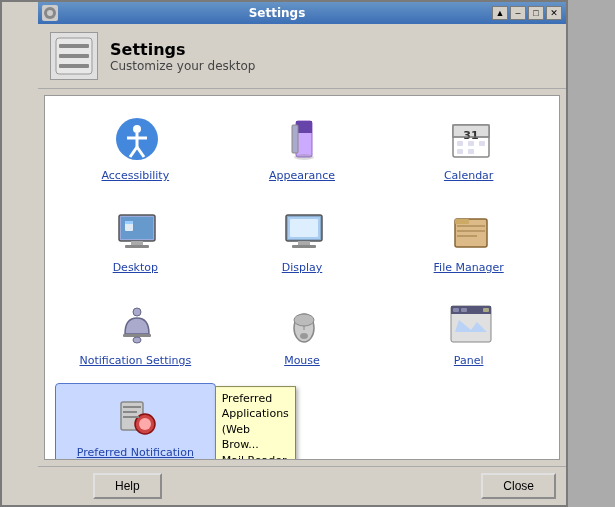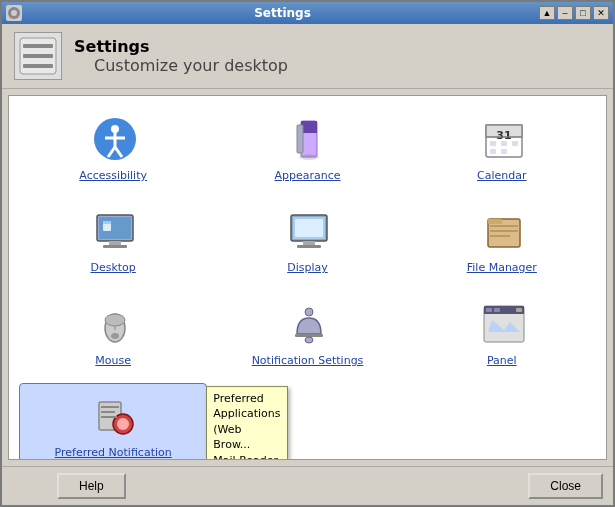--- a/index.html
+++ b/index.html
@@ -5,26 +5,27 @@
     * { box-sizing: border-box; margin: 0; padding: 0; }
     body {
       font-family: "DejaVu Sans", sans-serif;
       font-size: 13px;
       background: #ababab;
       width: 615px;
       height: 507px;
       overflow: hidden;
     }
     .window {
-      width: 615px;
+      width: 568px;
       height: 507px;
       background: #d4d0c8;
       border: 2px solid #7a7a7a;
       display: flex;
       flex-direction: column;
+      padding-left: 36px;
     }
     .titlebar {
       background: linear-gradient(to bottom, #6694c7 0%, #3b6eb5 100%);
       color: white;
       font-size: 13px;
       font-weight: bold;
       text-align: center;
       padding: 3px 0;
       display: flex;
       align-items: center;
@@ -89,23 +90,22 @@
       align-items: center;
       justify-content: center;
       font-size: 24px;
     }
     .header-text h1 {
       font-size: 16px;
       font-weight: bold;
       color: #000;
     }
     .header-text p {
-      font-size: 16px;
+      font-size: 12px;
       color: #444;
-      margin-left: 20px;
     }
     .content-area {
       flex: 1;
       background: white;
       margin: 6px;
       border: 1px solid #999;
       overflow-y: auto;
       padding: 10px;
     }
     .grid {
@@ -301,39 +301,39 @@
             <rect x="8" y="26" width="20" height="2" fill="#886633" opacity="0.4"></rect>
           </svg>
         </div>
         <span class="item-label">File Manager</span>
       </div>
 
 
       <div class="grid-item">
         <div class="item-icon">
           <svg width="44" height="44" viewBox="0 0 44 44">
+            <ellipse cx="22" cy="10" rx="4" ry="4" fill="#aaaacc" stroke="#666688" stroke-width="1"></ellipse>
+            <path d="M10 32 Q10 16 22 16 Q34 16 34 32 Z" fill="#aaaacc" stroke="#666688" stroke-width="1.5"></path>
+            <rect x="8" y="32" width="28" height="3" rx="1" fill="#888"></rect>
+            <ellipse cx="22" cy="38" rx="4" ry="3" fill="#aaaacc" stroke="#666688" stroke-width="1"></ellipse>
+          </svg>
+        </div>
+        <span class="item-label">Notification Settings</span>
+      </div>
+
+      <div class="grid-item">
+        <div class="item-icon">
+          <svg width="44" height="44" viewBox="0 0 44 44">
             <ellipse cx="22" cy="26" rx="10" ry="14" fill="#cccccc" stroke="#888" stroke-width="1.5"></ellipse>
             <line x1="22" y1="12" x2="22" y2="28" stroke="#888" stroke-width="1"></line>
             <ellipse cx="22" cy="18" rx="10" ry="6" fill="#bbbbbb" stroke="#888" stroke-width="1"></ellipse>
             <ellipse cx="22" cy="34" rx="4" ry="3" fill="#999"></ellipse>
           </svg>
         </div>
         <span class="item-label">Mouse</span>
-      </div>
-
-      <div class="grid-item">
-        <div class="item-icon">
-          <svg width="44" height="44" viewBox="0 0 44 44">
-            <ellipse cx="22" cy="10" rx="4" ry="4" fill="#aaaacc" stroke="#666688" stroke-width="1"></ellipse>
-            <path d="M10 32 Q10 16 22 16 Q34 16 34 32 Z" fill="#aaaacc" stroke="#666688" stroke-width="1.5"></path>
-            <rect x="8" y="32" width="28" height="3" rx="1" fill="#888"></rect>
-            <ellipse cx="22" cy="38" rx="4" ry="3" fill="#aaaacc" stroke="#666688" stroke-width="1"></ellipse>
-          </svg>
-        </div>
-        <span class="item-label">Notification Settings</span>
       </div>
 
       <div class="grid-item">
         <div class="item-icon">
           <svg width="44" height="44" viewBox="0 0 44 44">
             <rect x="2" y="4" width="40" height="36" rx="2" fill="#e0e0e0" stroke="#888" stroke-width="1"></rect>
             <rect x="2" y="4" width="40" height="8" fill="#555577"></rect>
             <rect x="4" y="6" width="6" height="4" rx="1" fill="#8888aa"></rect>
             <rect x="12" y="6" width="6" height="4" rx="1" fill="#8888aa"></rect>
             <rect x="34" y="6" width="6" height="4" rx="1" fill="#aaaa88"></rect>

